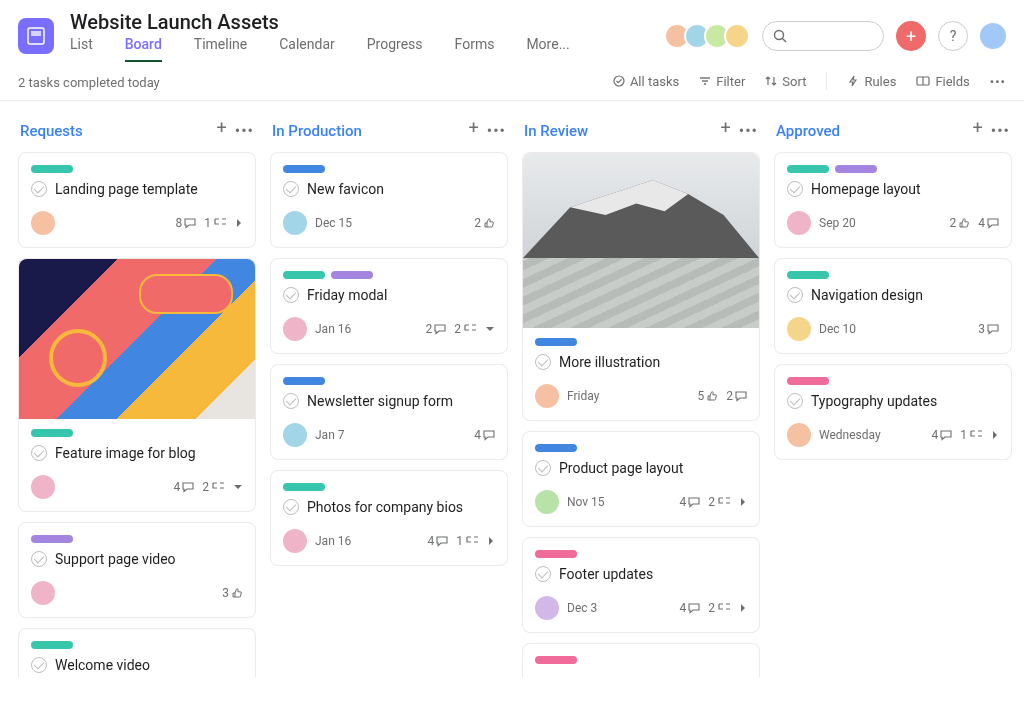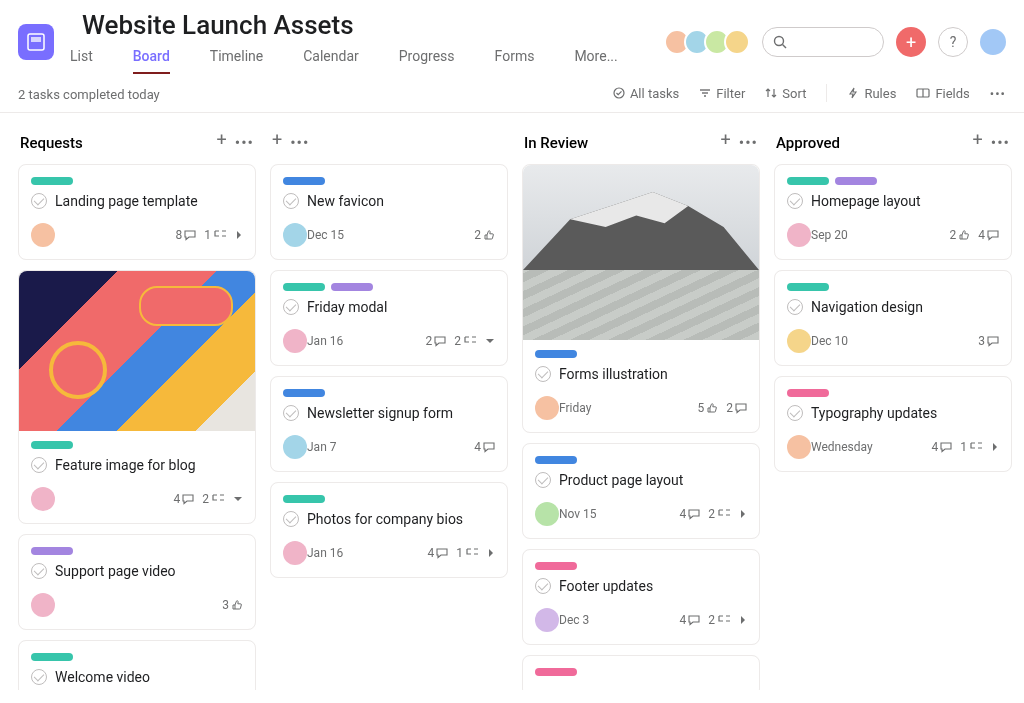--- a/index.html
+++ b/index.html
@@ -2,24 +2,24 @@
 <html><head>
 <meta charset="utf-8">
 <style>
 * { margin: 0; padding: 0; box-sizing: border-box; }
 body { font-family: -apple-system, BlinkMacSystemFont, "Segoe UI", Roboto, sans-serif; background: #fff; color: #1e1f21; width: 1024px; height: 703px; overflow: hidden; }
 
 .header { display: flex; align-items: center; padding: 10px 18px 0 18px; gap: 16px; }
 .app-icon { width: 36px; height: 36px; background: #796eff; border-radius: 8px; display: flex; align-items: center; justify-content: center; color: #fff; flex-shrink: 0; }
 .title-block { flex: 1; }
 .title-row { display: flex; align-items: center; }
-.page-title { font-size: 26px; font-weight: 500; margin-left: 12px; }
-.tabs { display: flex; gap: 40px; margin-top: 8px; }
+.page-title { font-size: 20px; font-weight: 500; }
+.tabs { display: flex; gap: 32px; margin-top: 2px; }
 .tab { font-size: 14px; color: #6d6e6f; cursor: pointer; padding-bottom: 8px; }
-.tab.active { color: #796eff; font-weight: 500; border-bottom: 2px solid #7f1d1d; }
+.tab.active { color: #796eff; font-weight: 500; border-bottom: 2px solid #14532d; }
 
 .header-right { display: flex; align-items: center; gap: 12px; }
 .avatars-group { display: flex; }
 .avatars-group .avatar-sm { margin-left: -6px; border: 2px solid #fff; }
 .avatar-sm { width: 26px; height: 26px; border-radius: 50%; display: inline-block; }
 .av1 { background: #f6c1a2; } .av2 { background: #a3d5e8; } .av3 { background: #f0b4c8; }
 .av4 { background: #b7e3a8; } .av5 { background: #d2b8e8; } .av6 { background: #f5d58a; }
 .av7 { background: #c9e8a3; } .av8 { background: #a2c8f6; }
 
 .search { width: 122px; height: 30px; border: 1px solid #cfcbcb; border-radius: 18px; display: flex; align-items: center; padding: 0 10px; color: #6d6e6f; }
@@ -29,40 +29,40 @@
 
 .toolbar { display: flex; align-items: flex-end; padding: 10px 18px; border-bottom: 1px solid #edeae9; font-size: 13px; color: #6d6e6f; }
 .toolbar-left { flex: 1; }
 .toolbar-right { display: flex; gap: 20px; align-items: center; }
 .tb-item { display: flex; align-items: center; gap: 5px; cursor: pointer; }
 .tb-sep { width: 1px; height: 18px; background: #edeae9; }
 
 .board { display: flex; gap: 14px; padding: 16px 18px; height: calc(703px - 110px); overflow: hidden; background: #fff; }
 .column { width: 238px; flex-shrink: 0; display: flex; flex-direction: column; }
 .col-head { display: flex; align-items: center; padding: 4px 2px 12px 2px; }
-.col-title { font-size: 15px; font-weight: 500; color: #000000; flex: 1; }
+.col-title { font-size: 15px; font-weight: 500; color: #3b82f6; flex: 1; }
 .col-actions { display: flex; gap: 8px; color: #6d6e6f; }
 .col-body { display: flex; flex-direction: column; gap: 10px; overflow: hidden; }
 
 .card { background: #fff; border: 1px solid #edeae9; border-radius: 8px; padding: 12px; box-shadow: 0 0 1px rgba(0,0,0,0.03); }
 .card-tags { display: flex; gap: 6px; margin-bottom: 8px; }
 .tag { height: 8px; border-radius: 4px; width: 42px; }
 .tag.teal { background: #37c5ab; }
 .tag.blue { background: #4186e0; }
 .tag.purple { background: #a385e0; }
 .tag.pink { background: #f06a9a; }
 
 .card-title-row { display: flex; align-items: center; gap: 8px; }
 .complete-icon { width: 16px; height: 16px; border: 1.5px solid #bfbdbd; border-radius: 50%; display: flex; align-items: center; justify-content: center; flex-shrink: 0; }
 .complete-icon::after { content: ""; width: 5px; height: 8px; border-right: 1.5px solid #bfbdbd; border-bottom: 1.5px solid #bfbdbd; transform: rotate(45deg) translate(-1px,-1px); }
 .card-title { font-size: 14px; color: #1e1f21; }
 
 .card-footer { display: flex; align-items: center; margin-top: 14px; font-size: 12px; color: #6d6e6f; }
 .avatar-xs { width: 24px; height: 24px; border-radius: 50%; display: inline-block; flex-shrink: 0; }
-.footer-date { }
+.footer-date { margin-left: 8px; }
 .footer-right { margin-left: auto; display: flex; align-items: center; gap: 8px; }
 .metric { display: flex; align-items: center; gap: 2px; }
 
 .card-image { margin: -12px -12px 10px -12px; height: 160px; border-radius: 8px 8px 0 0; overflow: hidden; }
 .card-image.design { background: linear-gradient(135deg, #1a1a4a 0 25%, #f06a6a 25% 50%, #4186e0 50% 65%, #f6b93b 65% 85%, #e8e5e0 85%); position: relative; }
 .card-image.design::before { content: ""; position: absolute; left: 120px; top: 15px; width: 90px; height: 36px; background: #f06a6a; border-radius: 18px; border: 2px solid #f6b93b; }
 .card-image.design::after { content: ""; position: absolute; left: 30px; top: 70px; width: 50px; height: 50px; border: 4px solid #f6b93b; border-radius: 50%; }
 
 .card-image.hero { height: 175px; display: flex; flex-direction: column; }
 .hero-sky { flex: 0.6; background: linear-gradient(#e8eaec, #d0d4d8); position: relative; }
@@ -242,20 +242,21 @@
           </div>
           <div class="card-title-row">
             <div class="complete-icon"></div>
             <div class="card-title">Welcome video</div>
           </div>
         </div>
       </div>
     </div>
     <div class="column">
     <div class="col-head">
+      <div class="col-title">In Production</div>
       <div class="col-actions">
         <span style="cursor:pointer;font-size:18px;line-height:14px;">+</span>
         <span style="cursor:pointer;letter-spacing:1px;">•••</span>
       </div>
     </div>
     <div class="col-body">
         <div class="card">
           <div class="card-tags">
             <div class="tag blue"></div>
           </div>
@@ -361,21 +362,21 @@
               <div class="hero-mtn"></div>
               <div class="hero-snow"></div>
             </div>
             <div class="hero-lines"></div>
           </div>
           <div class="card-tags">
             <div class="tag blue"></div>
           </div>
           <div class="card-title-row">
             <div class="complete-icon"></div>
-            <div class="card-title">Forms illustration</div>
+            <div class="card-title">More illustration</div>
           </div>
           <div class="card-footer">
             <span class="avatar-xs av1"></span>
             <span class="footer-date">Friday</span>
             <div class="footer-right">
               <span class="metric">5<svg width="12" height="12" viewBox="0 0 12 12">
                   <path d="M2 6 v4 h2 v-4 z M4 10 h4.5 a1 1 0 0 0 1 -1 l0.8 -3 a1 1 0 0 0 -1 -1.2 h-2.5 l0.4 -2 a1 1 0 0 0 -1.8 -0.6 L4 6" fill="none" stroke="#6d6e6f" stroke-width="1"></path>
                 </svg></span>
               <span class="metric">2<svg width="12" height="12" viewBox="0 0 12 12">
                   <path d="M1 2 h10 v6 h-6 l-3 2.5 v-2.5 h-1 z" fill="none" stroke="#6d6e6f" stroke-width="1.1"></path>

